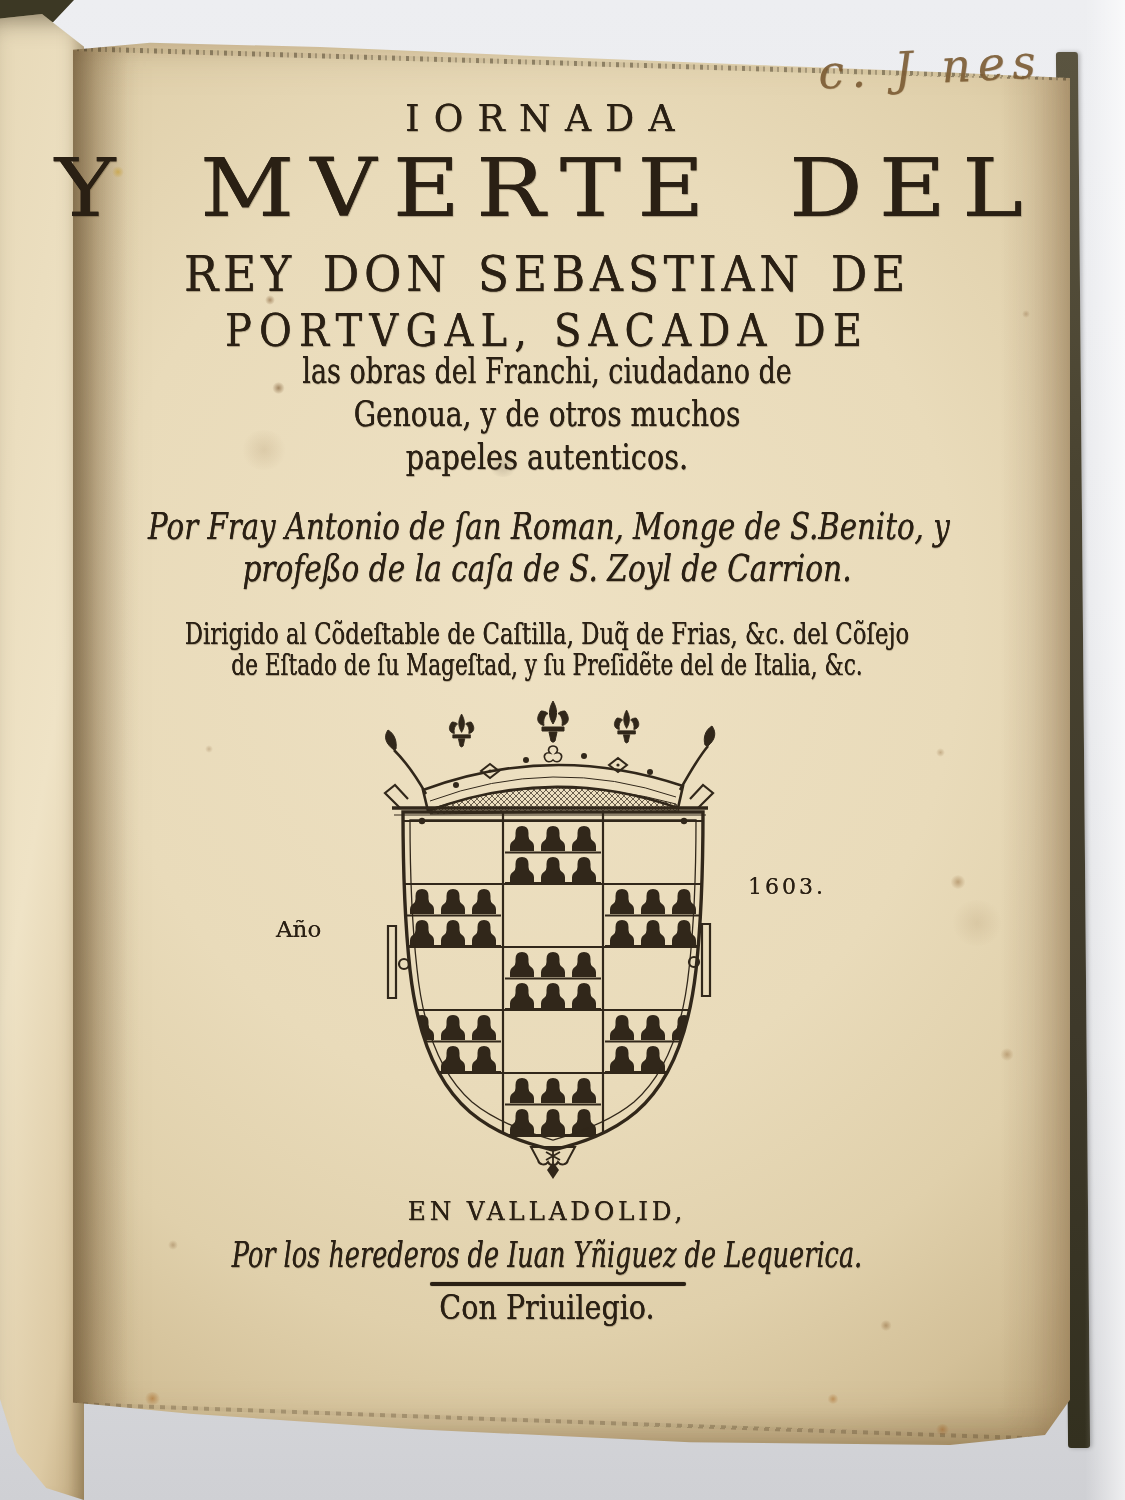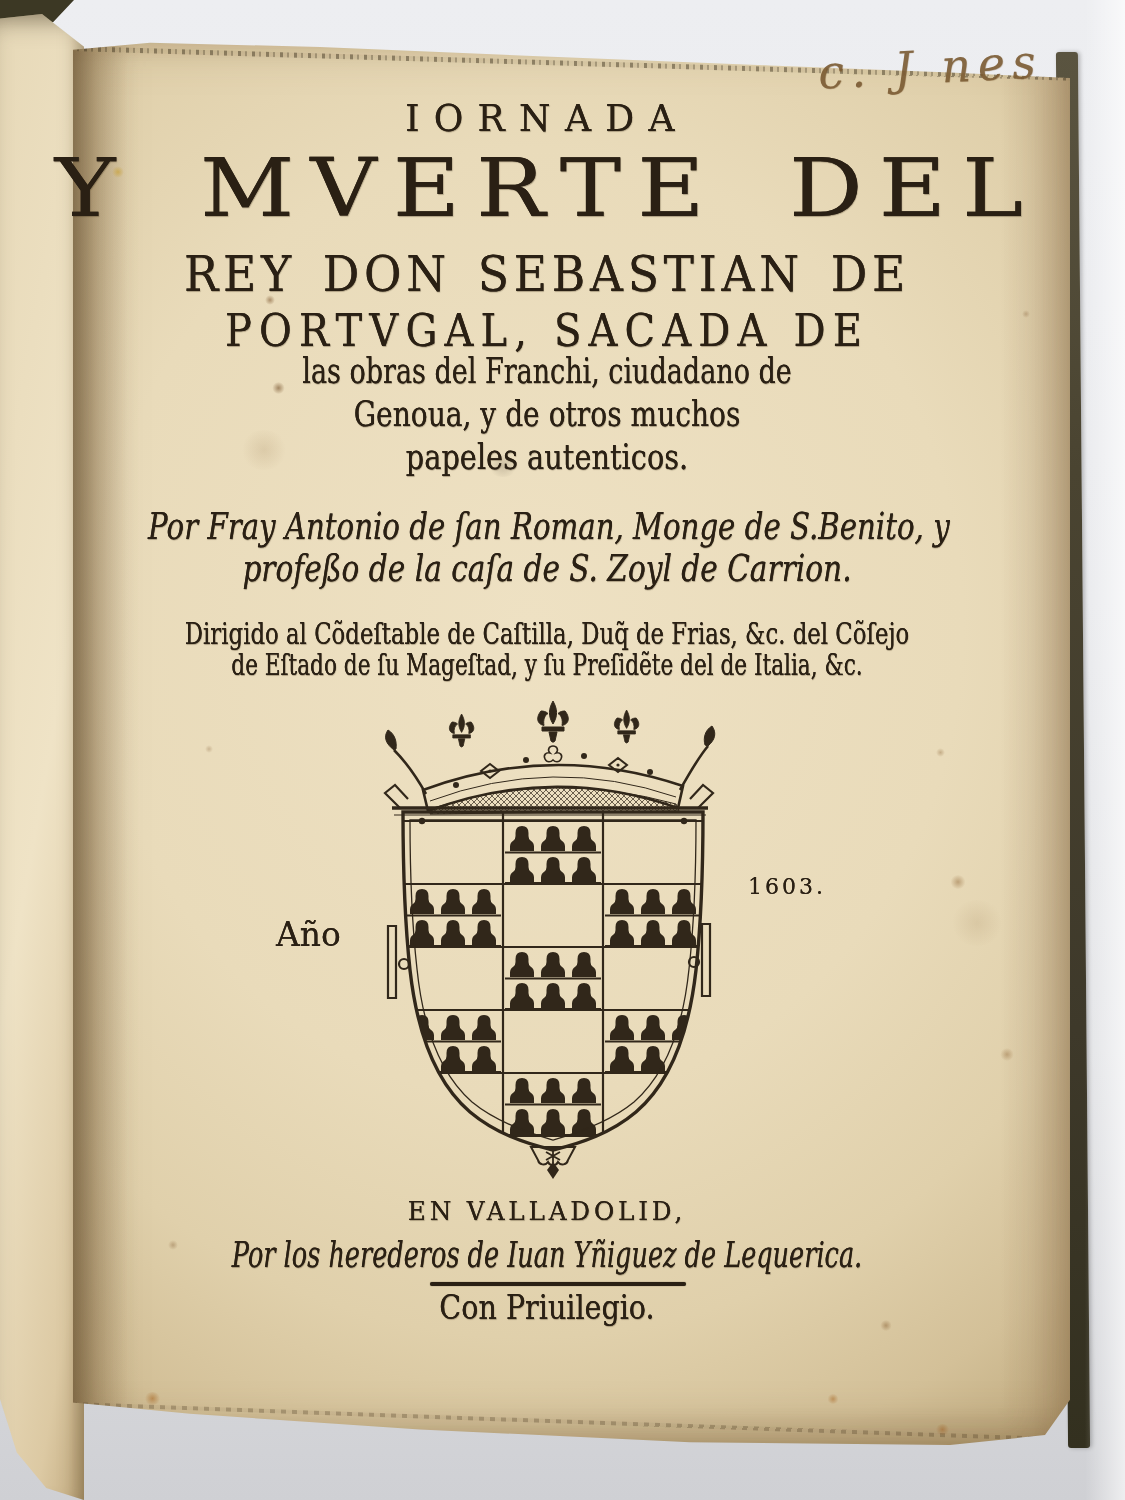--- a/index.html
+++ b/index.html
@@ -182,21 +182,21 @@
         <use href="#vcell" x="125" y="247"></use>
         <use href="#vcell" x="25" y="310"></use>
         <use href="#vcell" x="225" y="310"></use>
         <use href="#vcell" x="125" y="373"></use>
       </g>
       <path d="M25,112 L325,112 C325,158 324,215 318,270 C311,332 293,382 258,412 C233,433 204,443 175,450 C146,443 117,433 92,412 C57,382 39,332 32,270 C26,215 25,158 25,112 Z" fill="none" stroke="#2a2014" stroke-width="3.4"></path>
       <path d="M32,120 L318,120 C318,162 317,216 311,269 C305,327 288,374 256,402 C233,421 203,432 175,440 C147,432 117,421 94,402 C62,374 45,327 39,269 C33,216 32,162 32,120 Z" fill="none" stroke="#2a2014" stroke-width="1.3"></path>
     </g>
   </svg>
 
-  <div class="yearlbl" style="left:276px;top:918px;font-size:33px;">Año</div>
+  <div class="yearlbl" style="left:276px;top:918px;font-size:23px;">Año</div>
   <div class="yearlbl" style="left:748px;top:876px;font-size:22px;letter-spacing:3px;">1603.</div>
 
   <div class="pr" style="top:1198px;font-size:26px;letter-spacing:4px;transform:scaleX(.95);">EN VALLADOLID,</div>
   <div class="pr it" style="top:1238px;font-size:35px;transform:scaleX(.73);">Por los herederos de Iuan Yñiguez de Lequerica.</div>
   <div class="rule" style="left:430px;top:1282px;width:256px;height:4px;"></div>
   <div class="pr" style="top:1290px;font-size:34px;transform:scaleX(.84);">Con Priuilegio.</div>
 
 </div>
 
 </body></html>

